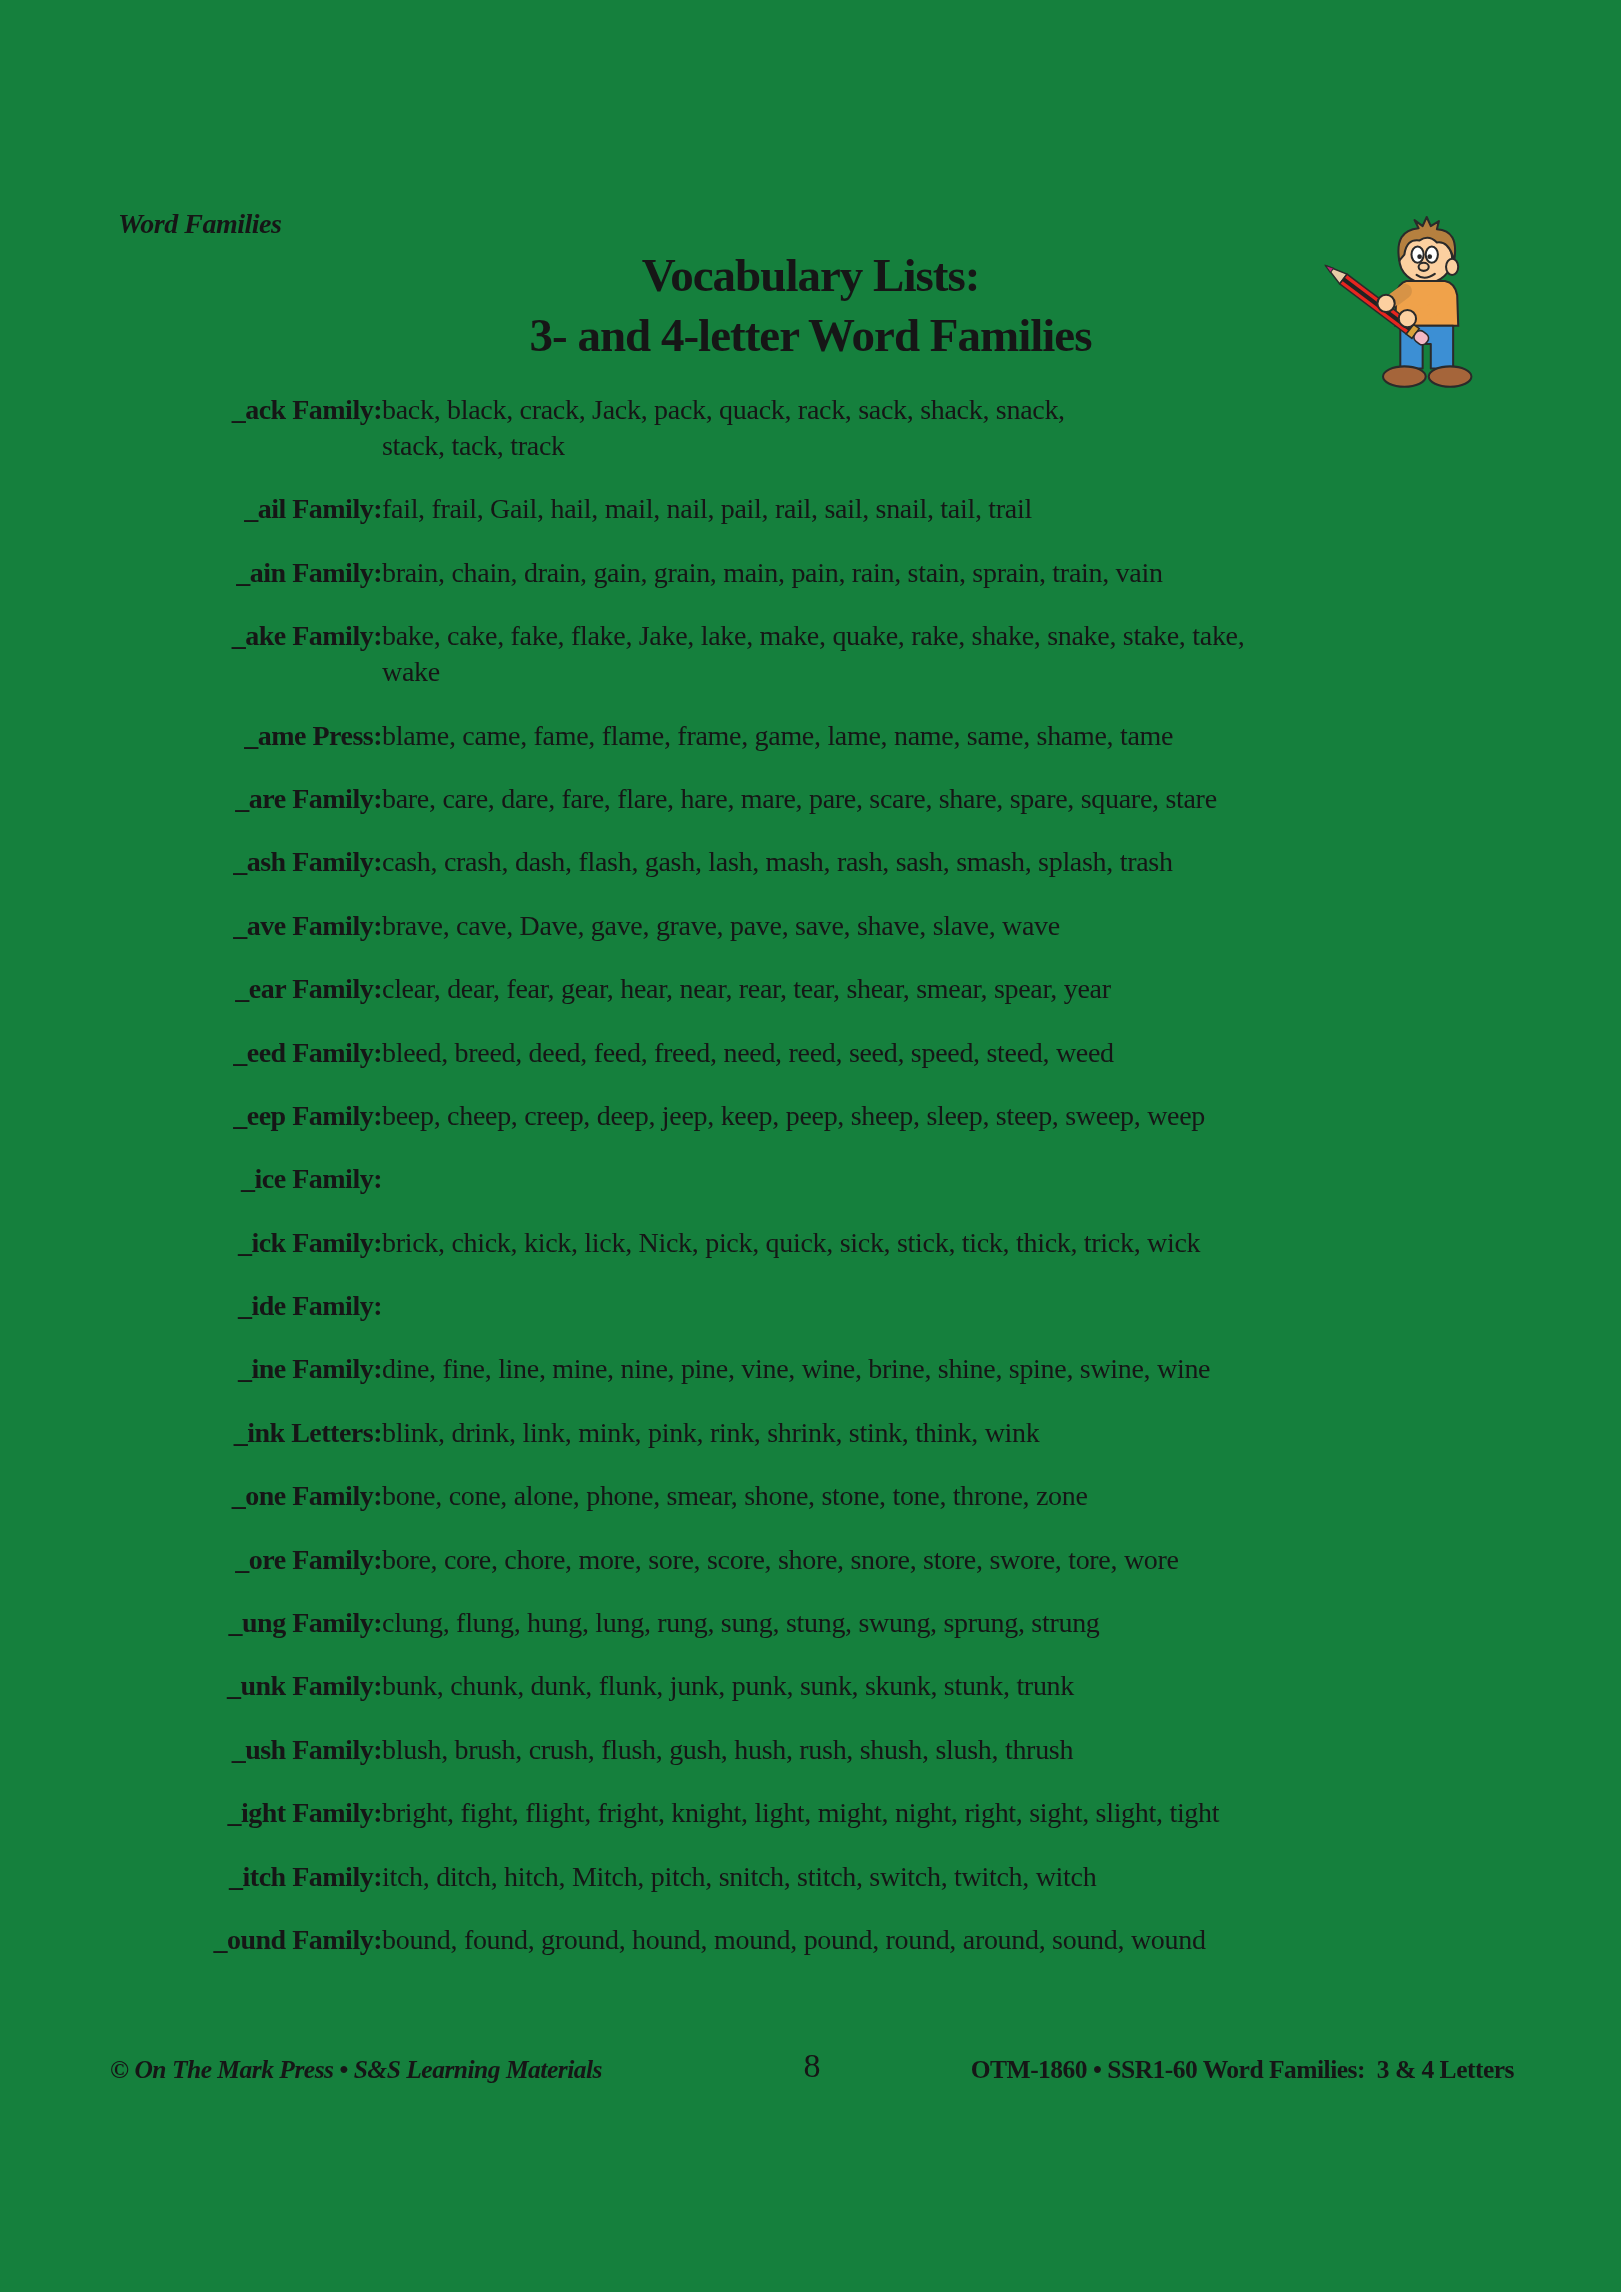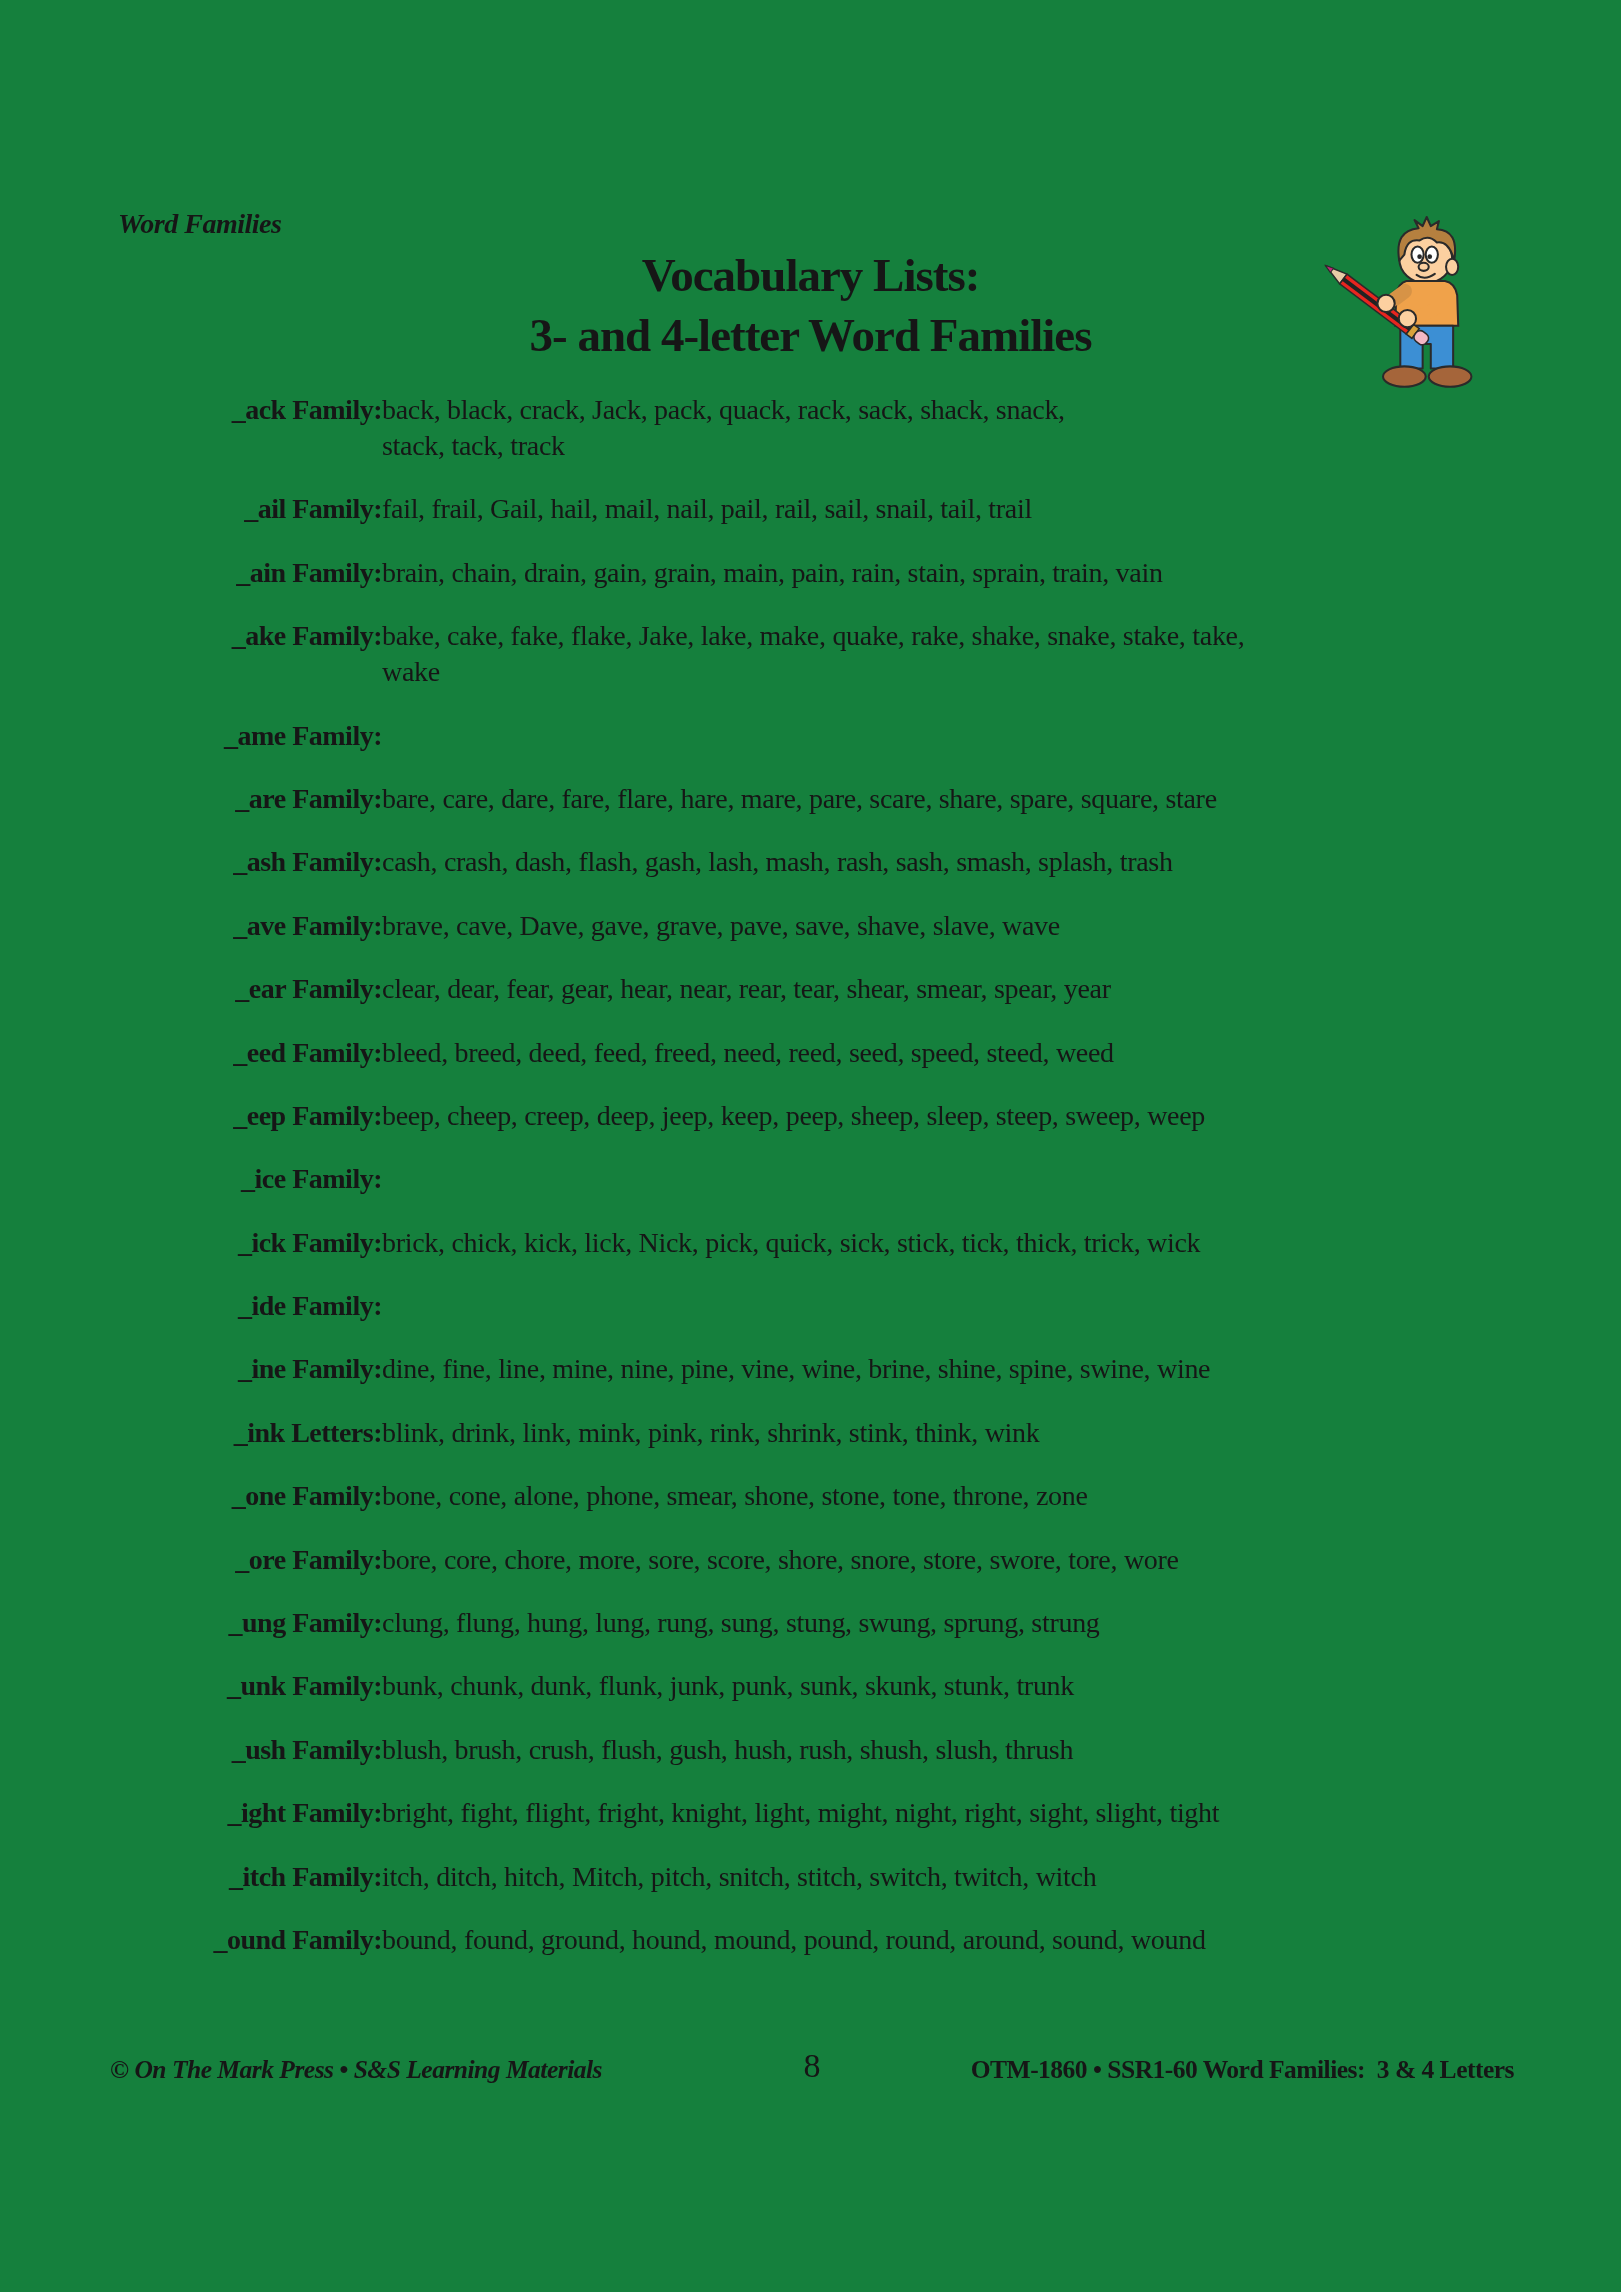--- a/index.html
+++ b/index.html
@@ -162,21 +162,22 @@
     <div class="family-row">
       <div class="family-label">_ain Family:</div>
       <div class="family-words">brain, chain, drain, gain, grain, main, pain, rain, stain, sprain, train, vain</div>
     </div>
     <div class="family-row">
       <div class="family-label">_ake Family:</div>
       <div class="family-words">bake, cake, fake, flake, Jake, lake, make, quake, rake, shake, snake, stake, take,
 wake</div>
     </div>
     <div class="family-row">
-      <div class="family-label">_ame Family:</div>
+      <div class="family-label">_ame Press:</div>
+      <div class="family-words">blame, came, fame, flame, frame, game, lame, name, same, shame, tame</div>
     </div>
     <div class="family-row">
       <div class="family-label">_are Family:</div>
       <div class="family-words">bare, care, dare, fare, flare, hare, mare, pare, scare, share, spare, square, stare</div>
     </div>
     <div class="family-row">
       <div class="family-label">_ash Family:</div>
       <div class="family-words">cash, crash, dash, flash, gash, lash, mash, rash, sash, smash, splash, trash</div>
     </div>
     <div class="family-row">

